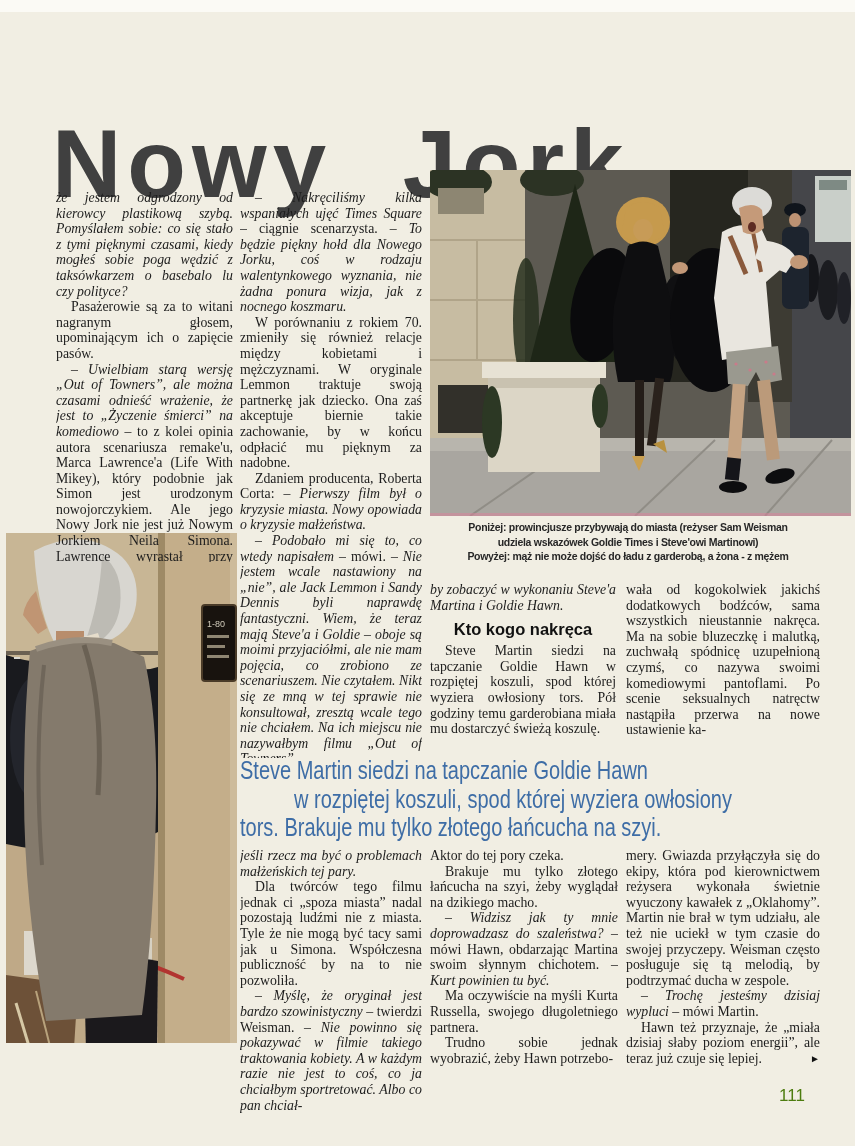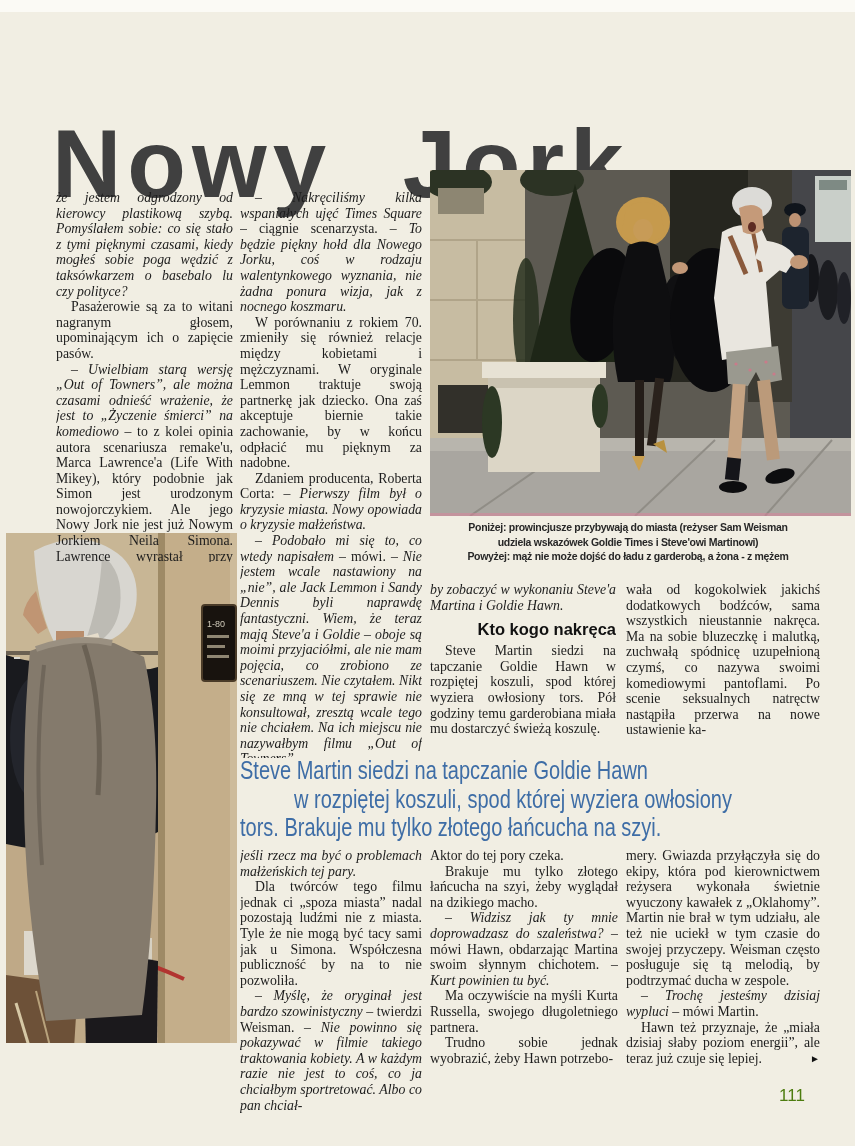--- a/index.html
+++ b/index.html
@@ -8,21 +8,21 @@
   .topstrip{position:absolute;left:0;top:0;width:855px;height:12px;background:#fbfaf5;}
   .headline{position:absolute;left:52px;top:52px;font-family:"Liberation Sans",sans-serif;
         font-weight:bold;font-size:96px;line-height:96px;letter-spacing:6px;word-spacing:38px;
         color:#404040;white-space:nowrap;}
   .col{position:absolute;font-size:13.8px;line-height:15.6px;text-align:justify;
         color:#1c1c1c;overflow:hidden;}
   .col p{margin:0;}
   .col p.indent{text-indent:15px;}
   .it{font-style:italic;}
   .subhead{font-family:"Liberation Sans",sans-serif;font-weight:bold;font-size:16.5px;
-        line-height:19px;margin:7px 0 4px;color:#111;text-align:right;letter-spacing:0;}
+        line-height:19px;margin:7px 0 4px;color:#111;text-align:center;letter-spacing:0;}
   .photo{position:absolute;overflow:hidden;background:#777;}
   .photo svg{display:block;}
   .caption{position:absolute;left:434px;top:520px;width:388px;text-align:center;
         font-family:"Liberation Sans",sans-serif;font-weight:bold;font-size:10.5px;
         line-height:14.6px;letter-spacing:-0.3px;color:#272727;}
   .quote{position:absolute;left:240px;top:756px;width:614px;
         font-family:"Liberation Sans",sans-serif;font-size:25px;line-height:28.5px;
         color:#3e6da6;}
   .quote > div{transform:scaleX(0.8);transform-origin:left center;white-space:nowrap;}
   .quote .l2{margin-left:54px;}

